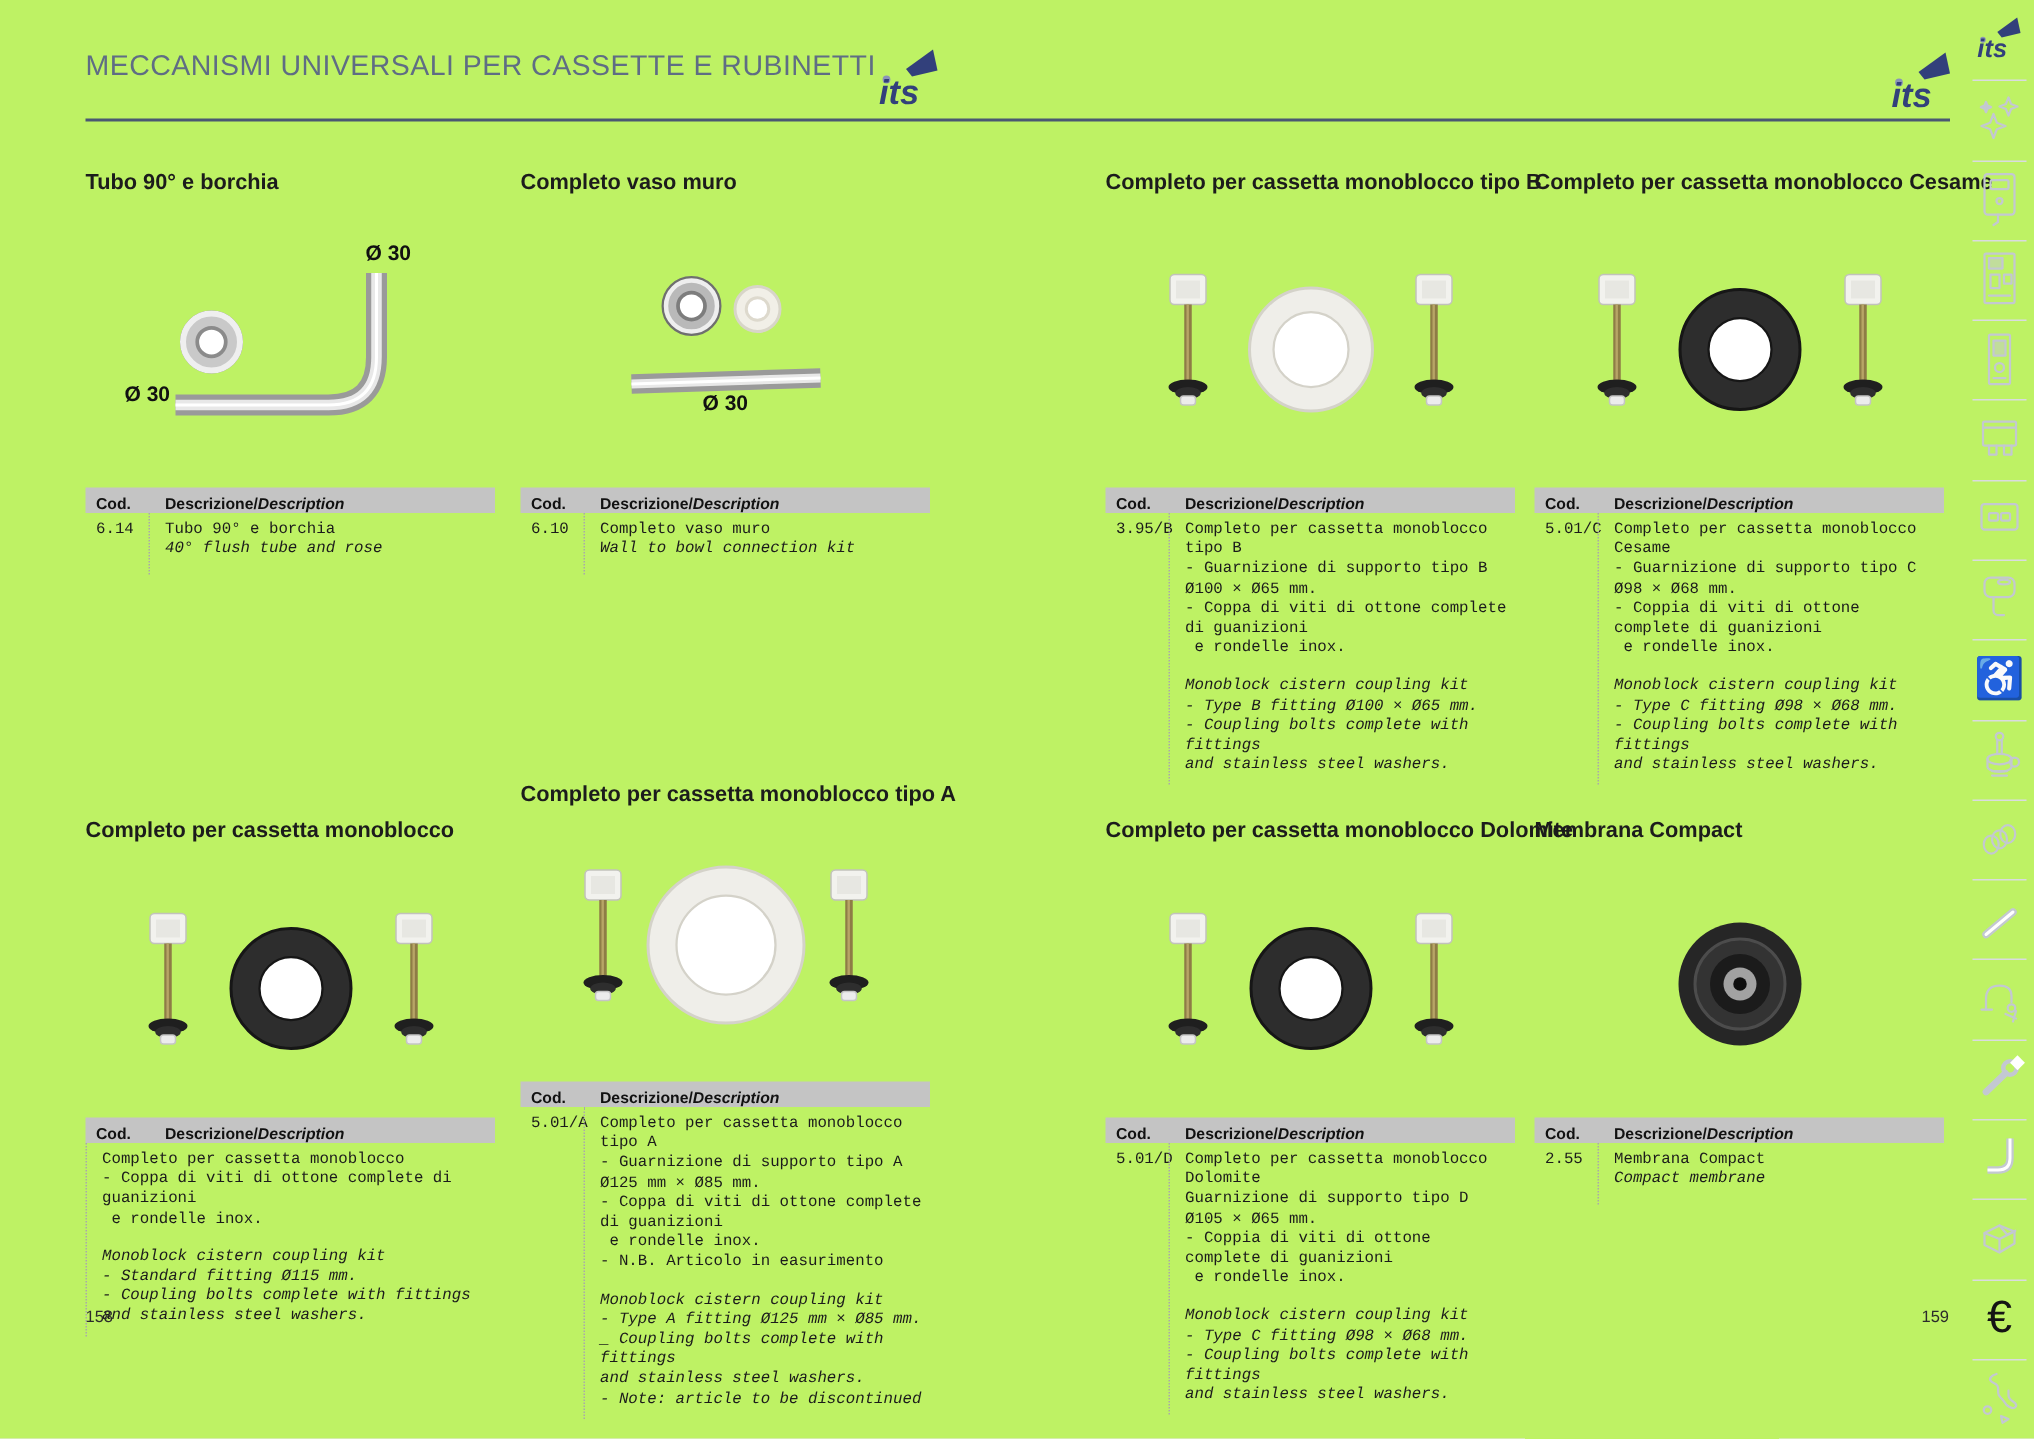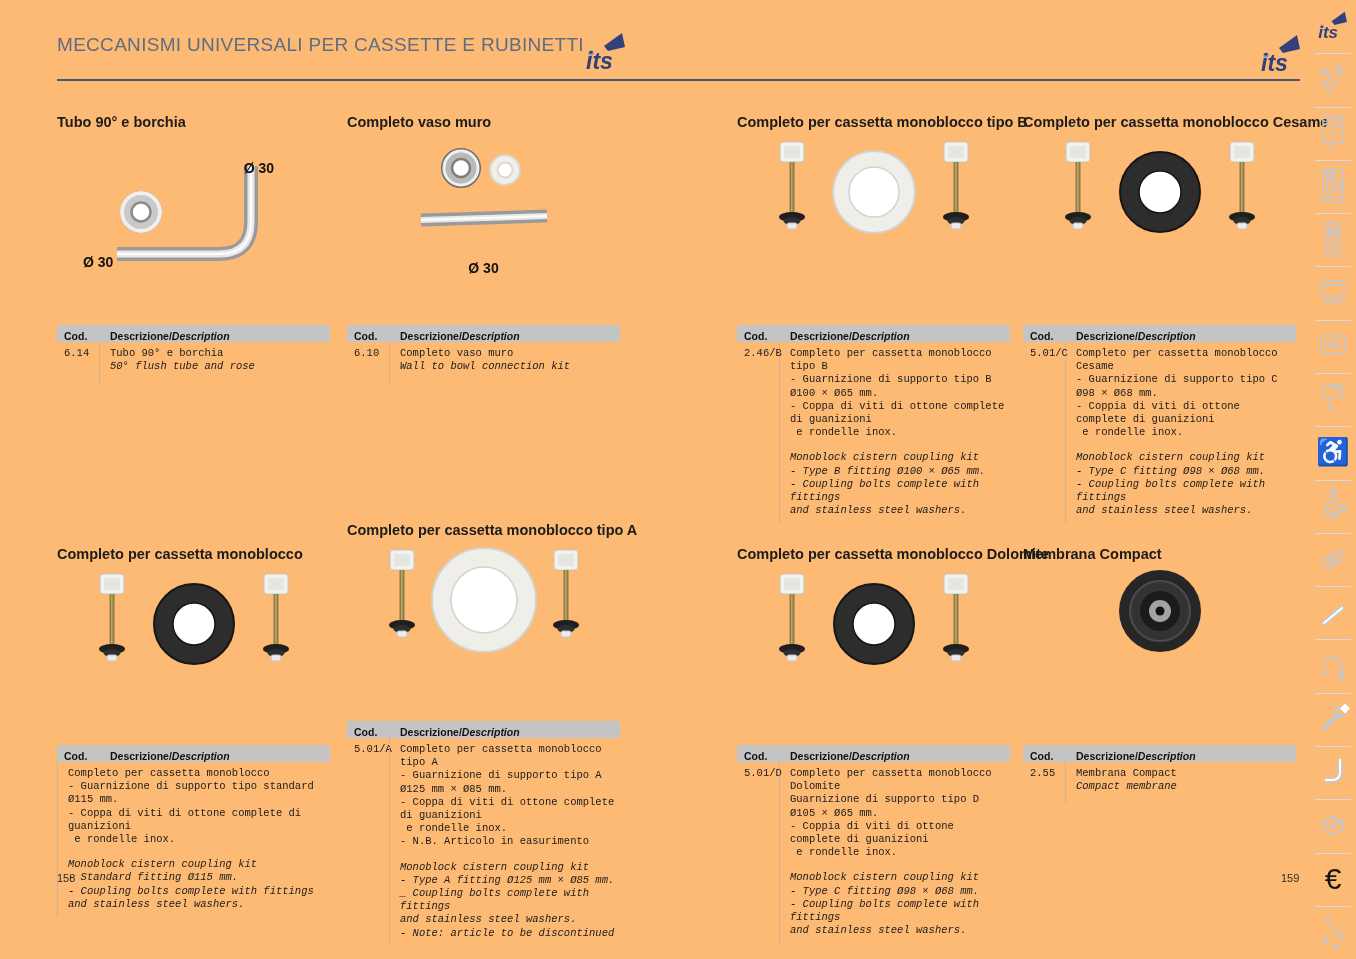--- a/index.html
+++ b/index.html
@@ -1,34 +1,34 @@
 <!DOCTYPE html>
 <html><head>
 <meta charset="utf-8">
 <style>
   html,body{margin:0;padding:0;background:#e8e8e8;}
-  #page{position:relative;width:1356px;height:959px;background:#fdba74;overflow:hidden;
+  #page{position:relative;width:1356px;height:959px;background:#bef264;overflow:hidden;
         font-family:"Liberation Sans",sans-serif;-webkit-font-smoothing:antialiased;}
 
   
   #page-title{position:absolute;left:57px;top:33px;font-size:19px;line-height:23px;
               color:#5f6d84;letter-spacing:.3px;}
   #header-rule{position:absolute;left:57px;top:79px;width:1243px;height:2px;background:#4a5872;}
   .logo-slot{position:absolute;width:46px;height:42px;}
   #logo-center{left:583px;top:32px;}
   #logo-right{left:1258px;top:34px;}
 
   
   .card{position:absolute;width:273px;}
   .pos-0{left:57px;top:114px}.pos-1{left:347px;top:114px}
   .pos-2{left:737px;top:114px}.pos-3{left:1023px;top:114px}
   .pos-4{left:57px;top:546px}.pos-5{left:347px;top:522px}
   .pos-6{left:737px;top:546px}.pos-7{left:1023px;top:546px}
   .p-title{font-size:14.5px;font-weight:bold;color:#1c1c1c;height:20px;white-space:nowrap;}
-  .img-zone{position:relative;height:191px;display:flex;align-items:flex-start;justify-content:center;}
+  .img-zone{position:relative;height:191px;display:flex;align-items:center;justify-content:center;}
   .card.row2 .img-zone{height:179px;}
   .lbl{position:absolute;font-weight:bold;font-size:14px;color:#111;}
   .lbl-tr{right:56px;top:26px;}
   .lbl-left{left:26px;top:120px;}
   .lbl-bottom{left:50%;transform:translateX(-50%);top:126px;}
 
   
   .ptable{width:100%;}
   .thead{display:flex;background:#c4c4c4;height:17px;align-items:flex-end;
          font-size:10.5px;font-weight:bold;color:#111;}
@@ -91,21 +91,21 @@
         </div>
         <div class="ptable">
           <div class="thead">
             <span class="cod-h">Cod.</span>
             <span class="desc-h">Descrizione/<span class="it">Description</span></span>
           </div>
           <div class="tbody">
             <div class="code">6.14</div>
             <div class="desc">
               <div class="line">Tubo 90° e borchia</div>
-              <div class="line it">50° flush tube and rose</div>
+              <div class="line it">40° flush tube and rose</div>
             </div>
           </div>
         </div>
       </div>
       <div class="card pos-1">
         <div class="p-title">Completo vaso muro</div>
         <div class="img-zone">
           <svg width="210" height="120" viewBox="0 0 210 120">
             <circle cx="82" cy="34" r="19" fill="#b9b9b9" stroke="#6f6f6f" stroke-width="2"></circle>
             <circle cx="82" cy="34" r="17" fill="none" stroke="#eeeeee" stroke-width="3"></circle>
@@ -153,21 +153,21 @@
             <circle cx="120" cy="58" r="41" fill="#efeee9" stroke="#d4d2c9" stroke-width="2"></circle>
             <circle cx="120" cy="58" r="25" fill="#ffffff" stroke="#d4d2c9" stroke-width="1.5"></circle>
           </svg>
         </div>
         <div class="ptable">
           <div class="thead">
             <span class="cod-h">Cod.</span>
             <span class="desc-h">Descrizione/<span class="it">Description</span></span>
           </div>
           <div class="tbody">
-            <div class="code">2.46/B</div>
+            <div class="code">3.95/B</div>
             <div class="desc">
               <div class="line">Completo per cassetta monoblocco tipo B</div>
               <div class="line">- Guarnizione di supporto tipo B</div>
               <div class="line">Ø100 × Ø65 mm.</div>
               <div class="line">- Coppa di viti di ottone complete di guanizioni</div>
               <div class="line"> e rondelle inox.</div>
               <div class="line blank"></div>
               <div class="line it">Monoblock cistern coupling kit</div>
               <div class="line it">- Type B fitting Ø100 × Ø65 mm.</div>
               <div class="line it">- Coupling bolts complete with fittings</div>
@@ -242,21 +242,20 @@
           </svg>
         </div>
         <div class="ptable">
           <div class="thead">
             <span class="cod-h">Cod.</span>
             <span class="desc-h">Descrizione/<span class="it">Description</span></span>
           </div>
           <div class="tbody">
             <div class="desc">
               <div class="line">Completo per cassetta monoblocco</div>
-              <div class="line">- Guarnizione di supporto tipo standard Ø115 mm.</div>
               <div class="line">- Coppa di viti di ottone complete di guanizioni</div>
               <div class="line"> e rondelle inox.</div>
               <div class="line blank"></div>
               <div class="line it">Monoblock cistern coupling kit</div>
               <div class="line it">- Standard fitting Ø115 mm.</div>
               <div class="line it">- Coupling bolts complete with fittings</div>
               <div class="line it">and stainless steel washers.</div>
             </div>
           </div>
         </div>

